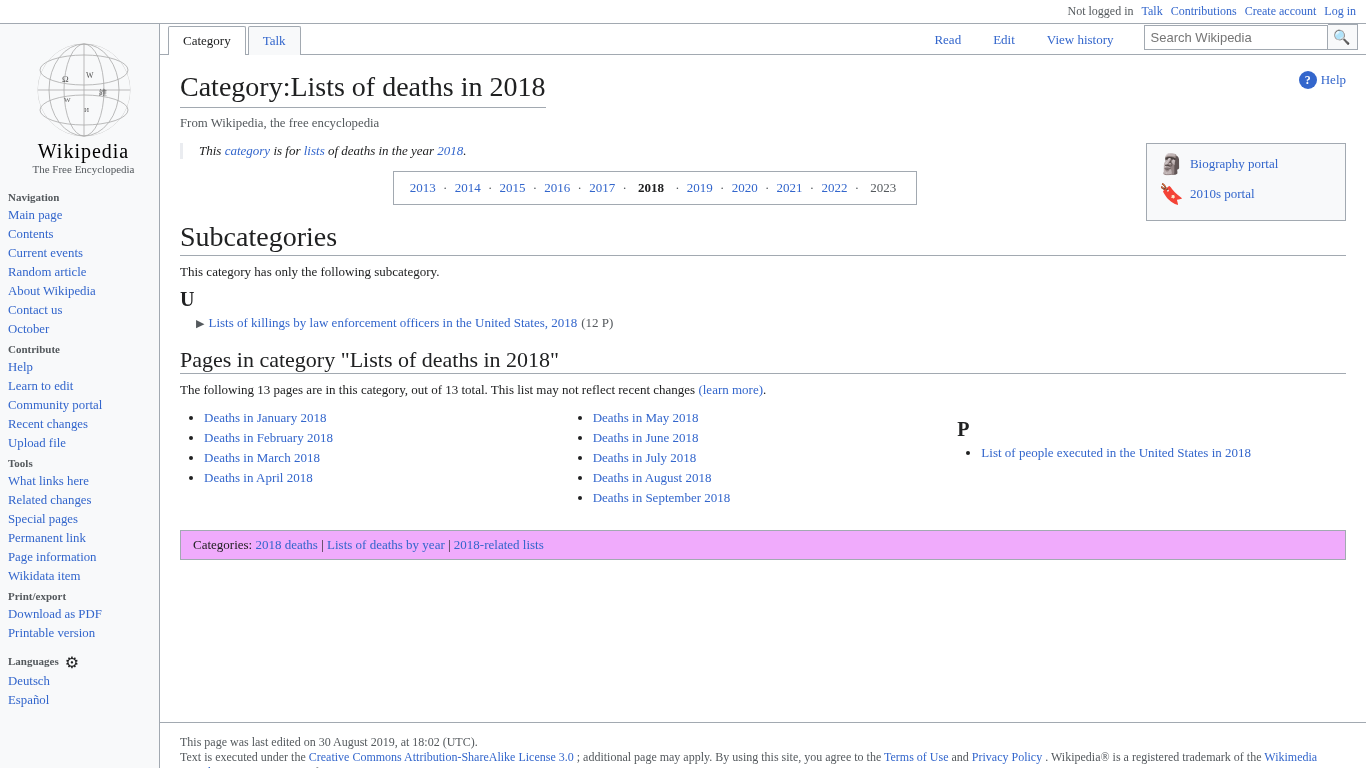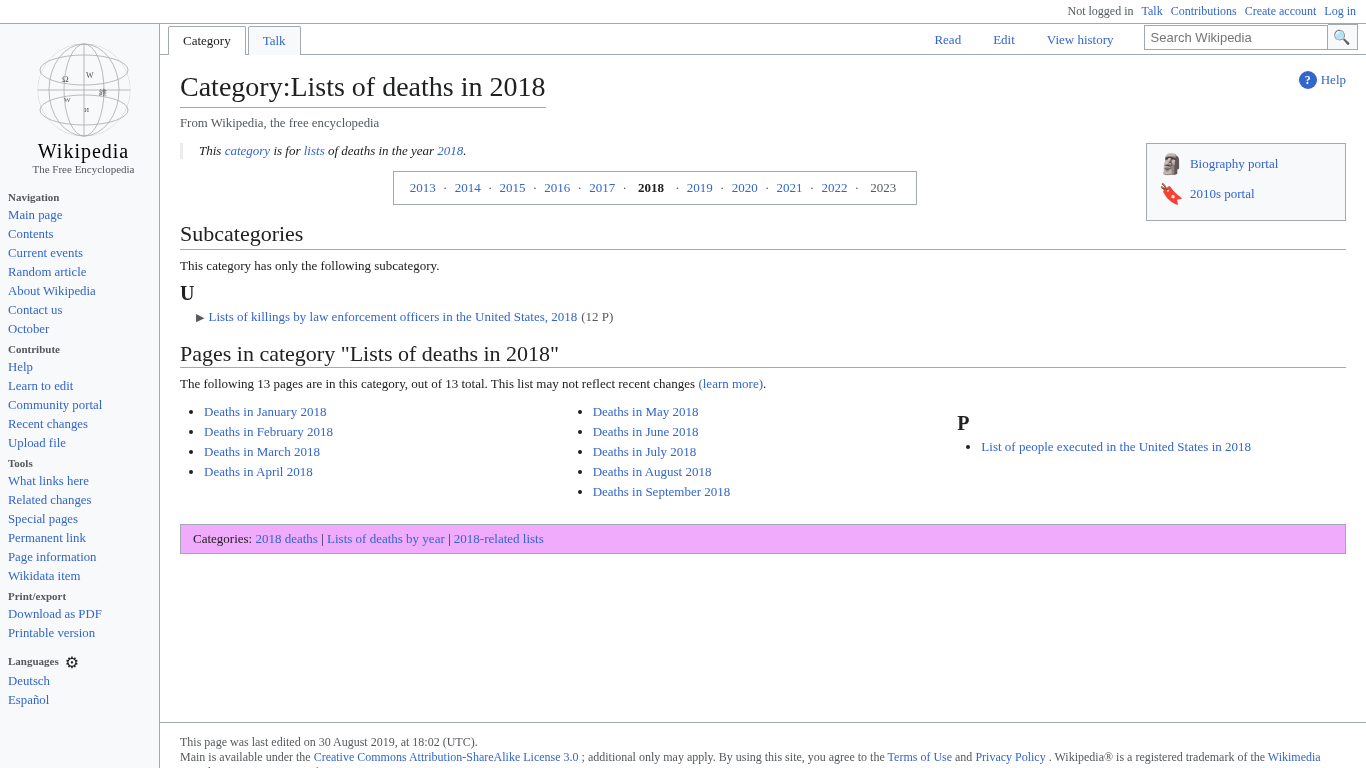--- a/index.html
+++ b/index.html
@@ -175,21 +175,21 @@
       border: 1px solid #a2a9b1;
       padding: 8px 16px;
       font-size: 13px;
     }
     .year-nav-box span { margin: 0 4px; }
     .year-sep { color: #54595d; }
     .year-bold { font-weight: bold; color: #202122; }
 
     .section-heading {
       font-family: 'Linux Libertine', Georgia, serif;
-      font-size: 22px;
+      font-size: 28px;
       font-weight: normal;
       border-bottom: 1px solid #a2a9b1;
       margin-top: 16px;
       margin-bottom: 8px;
       padding-bottom: 2px;
     }
     .subcategory-info { font-size: 13px; margin-bottom: 8px; }
     .alpha-letter { font-size: 20px; font-weight: bold; margin: 8px 0 4px; }
     .cat-item {
       display: flex;
@@ -487,23 +487,23 @@
           <a href="#">Lists of deaths by year</a>
           <span> | </span>
           <a href="#">2018-related lists</a>
         </div>
       </div>
     </div>
 
     <div id="footer">
       <p>This page was last edited on 30 August 2019, at 18:02 (UTC).</p>
       <p>
-        <span>Main is available under the</span>
+        <span>Text is executed under the</span>
         <a href="#">Creative Commons Attribution-ShareAlike License 3.0</a>
-        <span>; additional only may apply. By using this site, you agree to the</span>
+        <span>; additional page may apply. By using this site, you agree to the</span>
         <a href="#">Terms of Use</a>
         <span>and</span>
         <a href="#">Privacy Policy</a>
         <span>. Wikipedia® is a registered trademark of the</span>
         <a href="#">Wikimedia Foundation, Inc.</a>
         <span>, a non-profit organization.</span>
       </p>
     </div>
   </div>
 </div>

